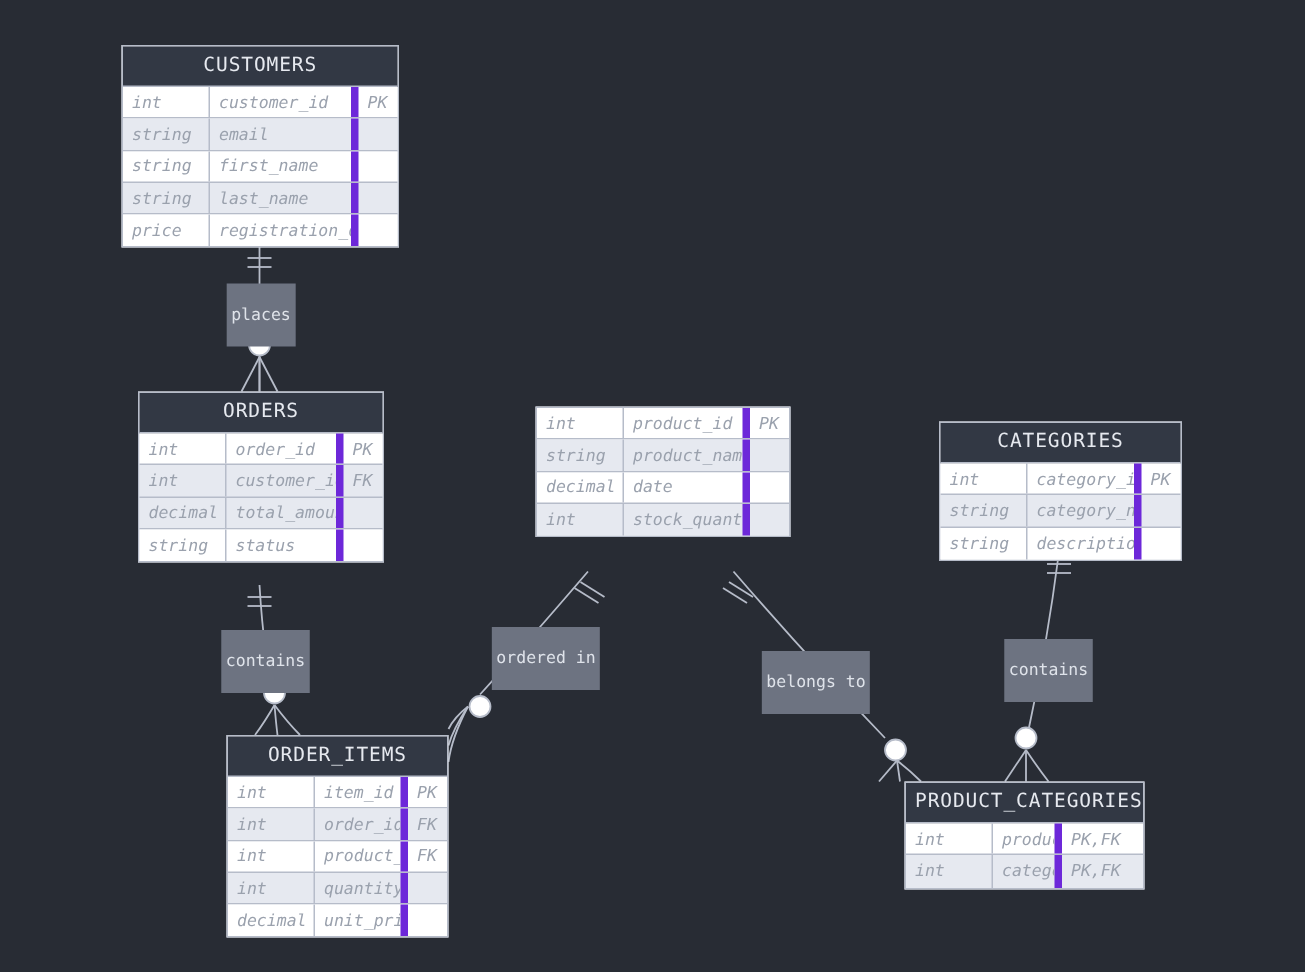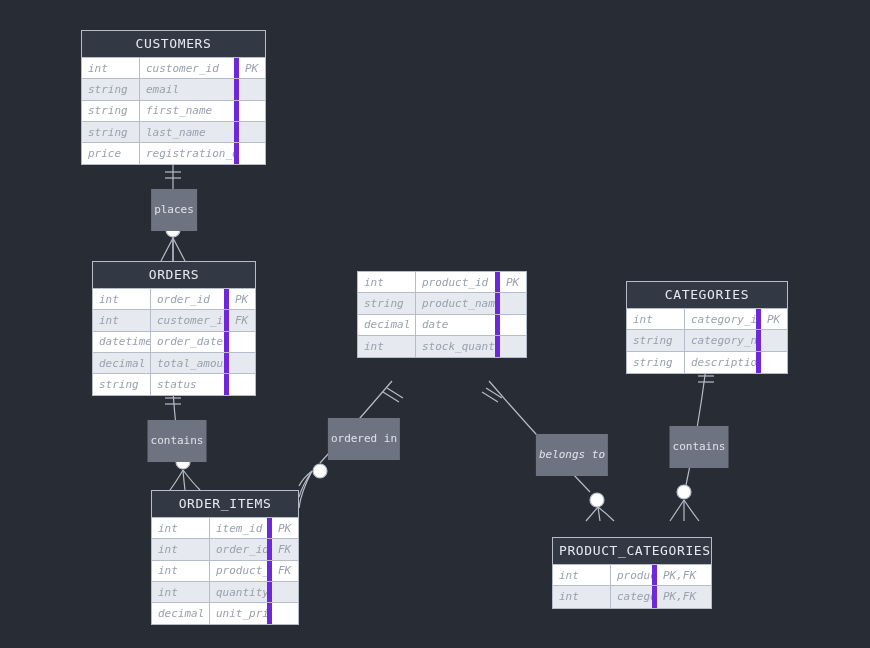--- a/index.html
+++ b/index.html
@@ -162,25 +162,20 @@
         <div class="attr-row odd">
           <div class="cell c-type" style="width: 58px;">int</div>
           <div class="cell c-name">order_id</div>
           <div class="cell c-key" style="width: 26px;">PK</div>
         </div>
         <div class="attr-row even">
           <div class="cell c-type" style="width: 58px;">int</div>
           <div class="cell c-name">customer_id</div>
           <div class="cell c-key" style="width: 26px;">FK</div>
         </div>
-        <div class="attr-row odd">
-          <div class="cell c-type" style="width: 58px;">datetime</div>
-          <div class="cell c-name">order_date</div>
-          <div class="cell c-key" style="width: 26px;"></div>
-        </div>
         <div class="attr-row even">
           <div class="cell c-type" style="width: 58px;">decimal</div>
           <div class="cell c-name">total_amount</div>
           <div class="cell c-key" style="width: 26px;"></div>
         </div>
         <div class="attr-row odd">
           <div class="cell c-type" style="width: 58px;">string</div>
           <div class="cell c-name">status</div>
           <div class="cell c-key" style="width: 26px;"></div>
         </div>
@@ -246,35 +241,35 @@
           <div class="cell c-type" style="width: 58px;">int</div>
           <div class="cell c-name">quantity</div>
           <div class="cell c-key" style="width: 26px;"></div>
         </div>
         <div class="attr-row odd">
           <div class="cell c-type" style="width: 58px;">decimal</div>
           <div class="cell c-name">unit_price</div>
           <div class="cell c-key" style="width: 26px;"></div>
         </div>
       </div>
-      <div class="entity" style="left: 552px; top: 521px; width: 160px; margin-top: 16px;">
+      <div class="entity" style="left: 603px; top: 521px; width: 160px;">
         <div class="entity-header">PRODUCT_CATEGORIES</div>
         <div class="attr-row odd">
           <div class="cell c-type" style="width: 58px;">int</div>
           <div class="cell c-name">product_id</div>
           <div class="cell c-key" style="width: 54px;">PK,FK</div>
         </div>
         <div class="attr-row even">
           <div class="cell c-type" style="width: 58px;">int</div>
           <div class="cell c-name">category_id</div>
           <div class="cell c-key" style="width: 54px;">PK,FK</div>
         </div>
       </div>
     </div>
   <div id="labels">
       <div class="rel-label" style="left: 174px; top: 210px;">places</div>
       <div class="rel-label" style="left: 177px; top: 441px;">contains</div>
       <div class="rel-label" style="left: 353px; top: 439px; margin-left: 11px;">ordered in</div>
-      <div class="rel-label" style="left: 572px; top: 455px; font-style: italic;">belongs to</div>
+      <div class="rel-label" style="left: 544px; top: 455px;">belongs to</div>
       <div class="rel-label" style="left: 699px; top: 447px;">contains</div>
     </div>
 
 </div>
 
 </body></html>

